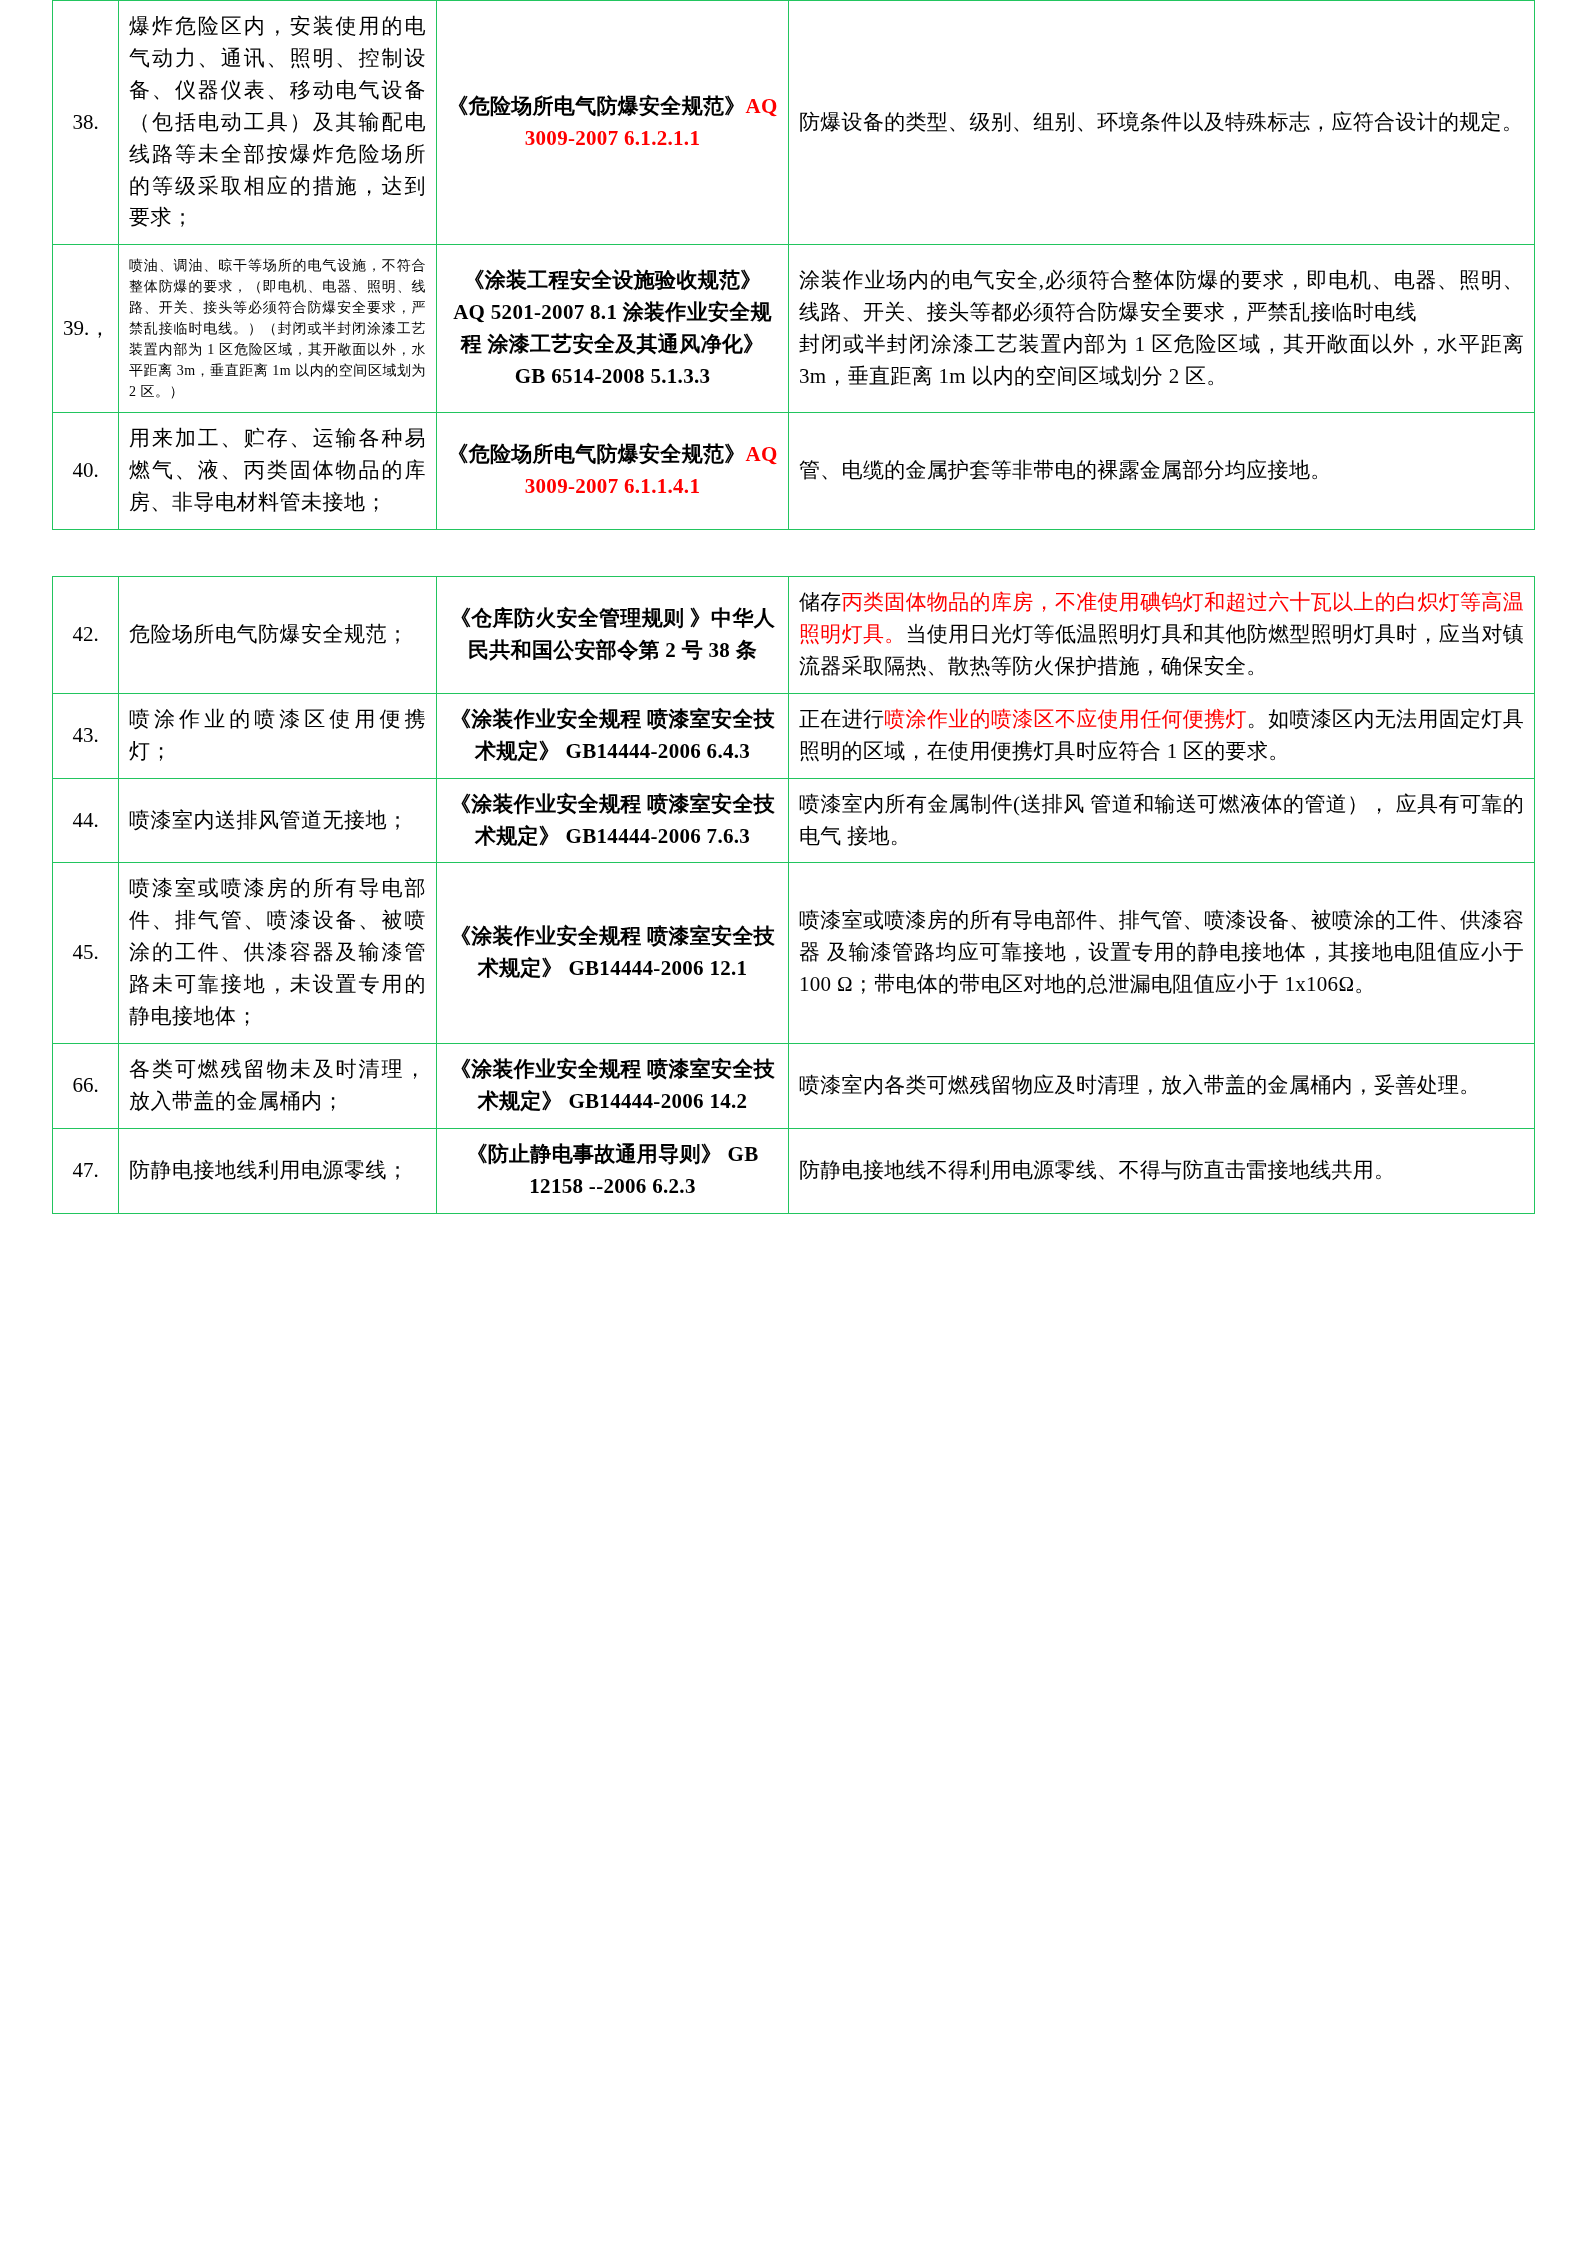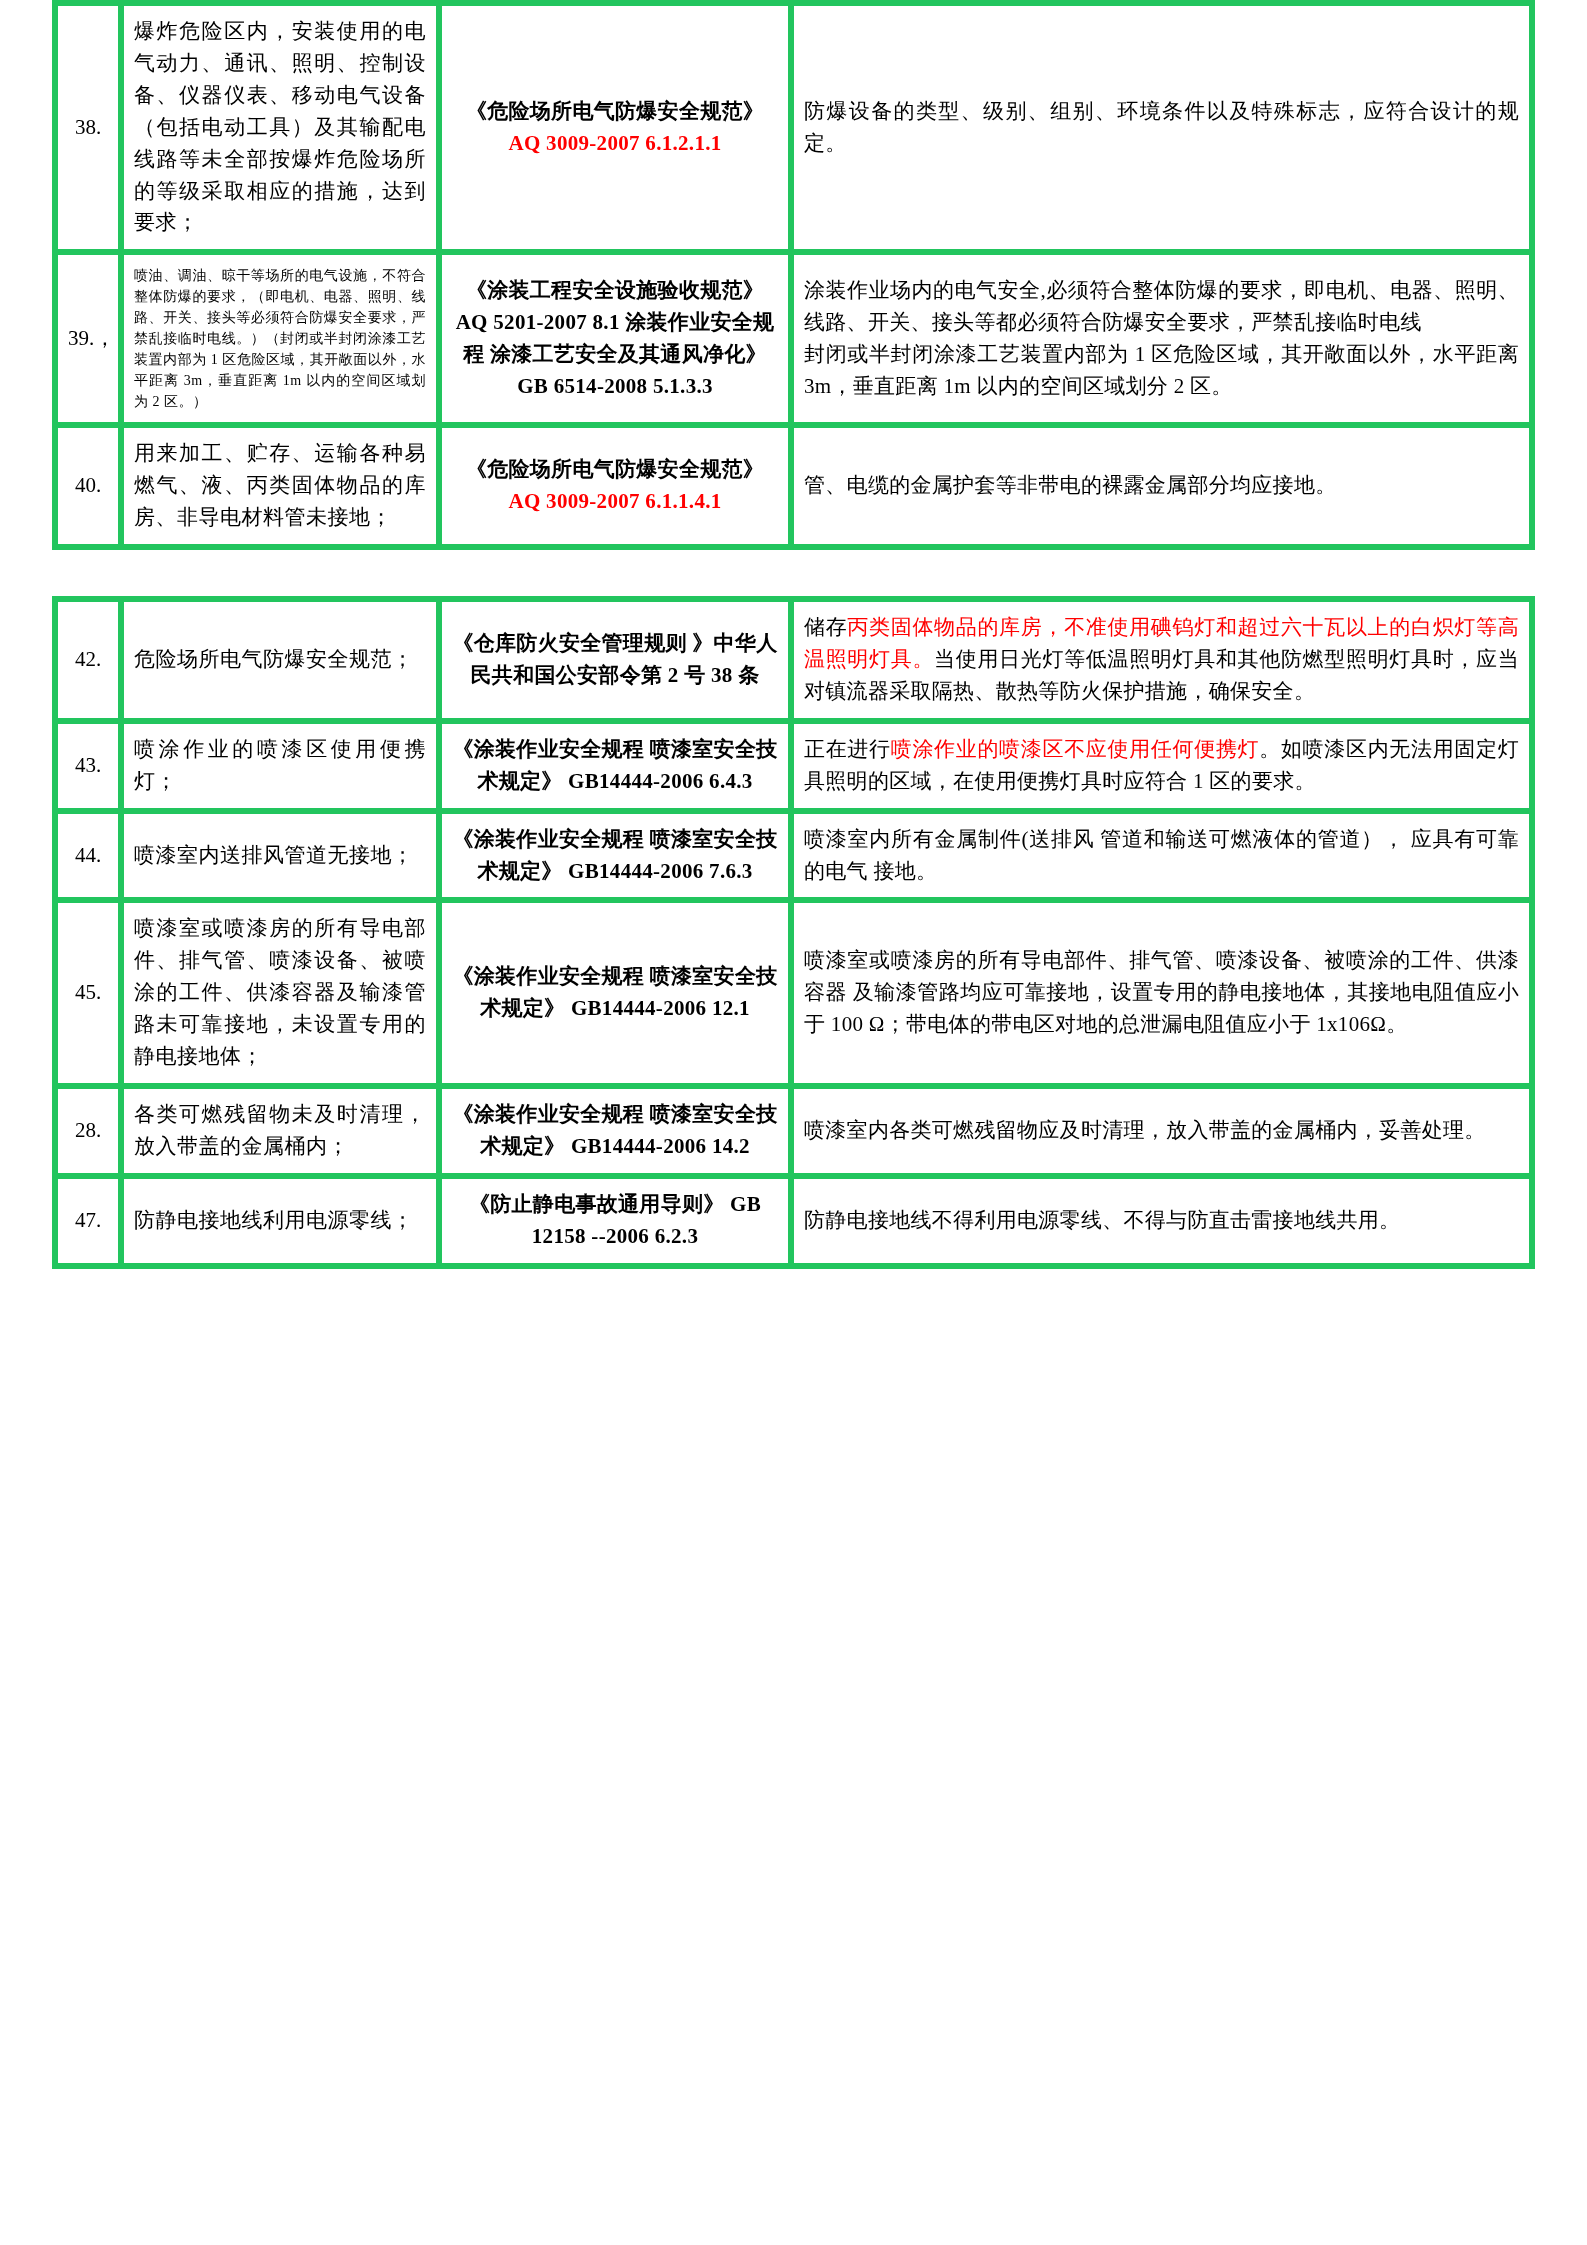--- a/index.html
+++ b/index.html
@@ -16,21 +16,21 @@
     width: 1587px;
     box-sizing: border-box;
     padding: 0 52px;
   }
   table.doc-table {
     border-collapse: collapse;
     width: 100%;
     table-layout: fixed;
   }
   table.doc-table td {
-    border: 6px solid #22c55e;
+    border: 1px solid #22c55e;
     vertical-align: middle;
     padding: 10px 10px;
     font-size: 21px;
     line-height: 1.52;
   }
   .col-num { width: 66px; text-align: center; }
   .col-item { width: 318px; }
   .col-ref { width: 352px; }
   .col-desc { width: auto; }
 
@@ -123,21 +123,21 @@
         <td class="cell-ref">《涂装作业安全规程  喷漆室安全技术规定》 GB14444-2006    7.6.3</td>
         <td class="cell-desc">喷漆室内所有金属制件(送排风 管道和输送可燃液体的管道）， 应具有可靠的电气  接地。</td>
       </tr>
       <tr>
         <td class="cell-num">45.</td>
         <td class="cell-item">喷漆室或喷漆房的所有导电部件、排气管、喷漆设备、被喷涂的工件、供漆容器及输漆管路未可靠接地，未设置专用的静电接地体；</td>
         <td class="cell-ref">《涂装作业安全规程  喷漆室安全技术规定》 GB14444-2006    12.1</td>
         <td class="cell-desc">喷漆室或喷漆房的所有导电部件、排气管、喷漆设备、被喷涂的工件、供漆容器 及输漆管路均应可靠接地，设置专用的静电接地体，其接地电阻值应小于 100 Ω；带电体的带电区对地的总泄漏电阻值应小于 1x106Ω。</td>
       </tr>
       <tr>
-        <td class="cell-num">28.</td>
+        <td class="cell-num">66.</td>
         <td class="cell-item">各类可燃残留物未及时清理，放入带盖的金属桶内；</td>
         <td class="cell-ref">《涂装作业安全规程  喷漆室安全技术规定》 GB14444-2006    14.2</td>
         <td class="cell-desc">喷漆室内各类可燃残留物应及时清理，放入带盖的金属桶内，妥善处理。</td>
       </tr>
       <tr>
         <td class="cell-num">47.</td>
         <td class="cell-item">防静电接地线利用电源零线；</td>
         <td class="cell-ref">《防止静电事故通用导则》 GB 12158 --2006   6.2.3</td>
         <td class="cell-desc">防静电接地线不得利用电源零线、不得与防直击雷接地线共用。</td>
       </tr>

